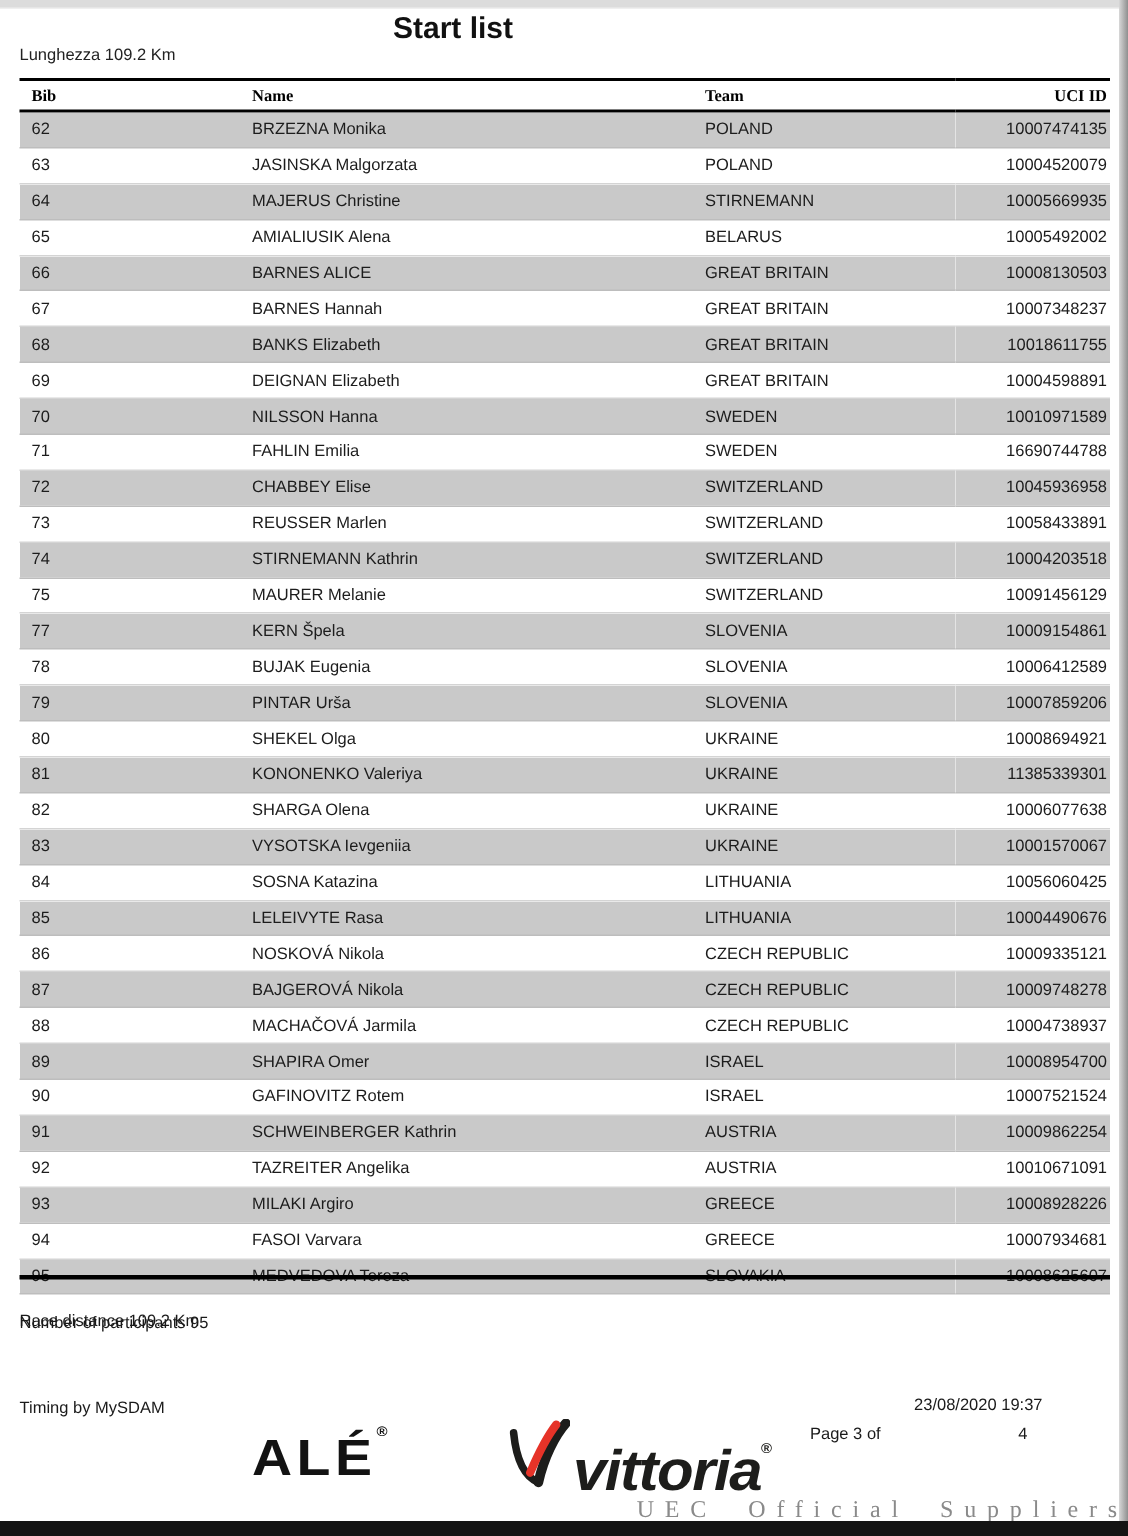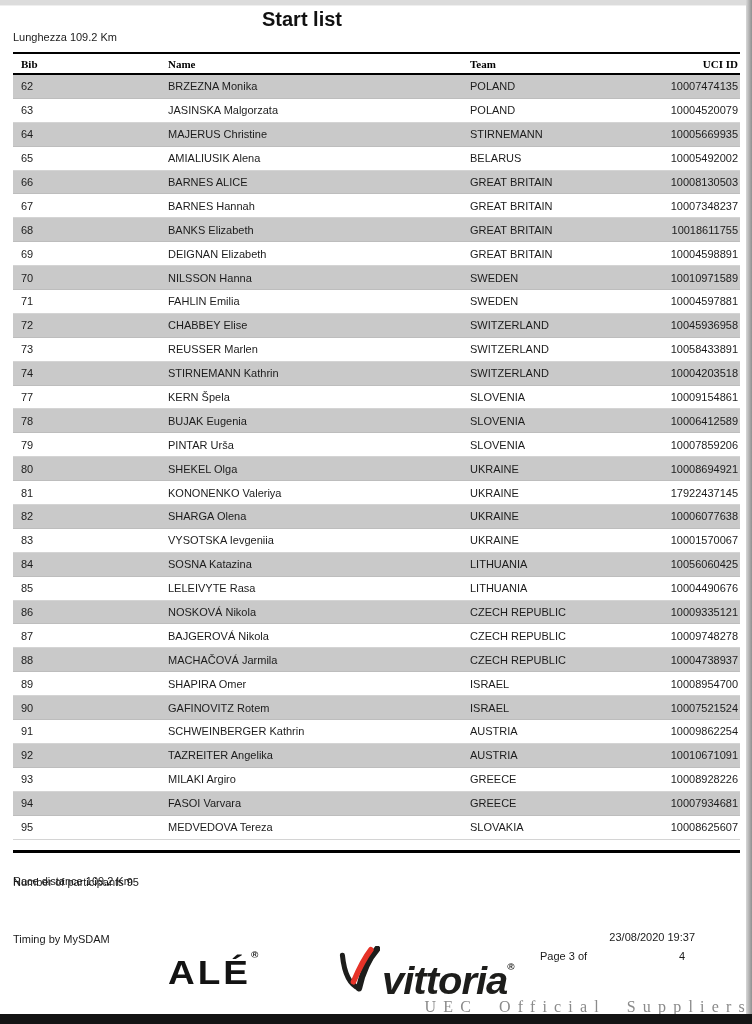--- a/index.html
+++ b/index.html
@@ -152,41 +152,47 @@
         <tr>
           <td>70</td>
           <td>NILSSON Hanna</td>
           <td>SWEDEN</td>
           <td class="num">10010971589</td>
         </tr>
         <tr>
           <td>71</td>
           <td>FAHLIN Emilia</td>
           <td>SWEDEN</td>
-          <td class="num">10004597881</td>
+          <td class="num">16690744788</td>
         </tr>
         <tr>
           <td>72</td>
           <td>CHABBEY Elise</td>
           <td>SWITZERLAND</td>
           <td class="num">10045936958</td>
         </tr>
         <tr>
           <td>73</td>
           <td>REUSSER Marlen</td>
           <td>SWITZERLAND</td>
           <td class="num">10058433891</td>
         </tr>
         <tr>
           <td>74</td>
           <td>STIRNEMANN Kathrin</td>
           <td>SWITZERLAND</td>
           <td class="num">10004203518</td>
         </tr>
         <tr>
+          <td>75</td>
+          <td>MAURER Melanie</td>
+          <td>SWITZERLAND</td>
+          <td class="num">10091456129</td>
+        </tr>
+        <tr>
           <td>77</td>
           <td>KERN Špela</td>
           <td>SLOVENIA</td>
           <td class="num">10009154861</td>
         </tr>
         <tr>
           <td>78</td>
           <td>BUJAK Eugenia</td>
           <td>SLOVENIA</td>
           <td class="num">10006412589</td>
@@ -200,21 +206,21 @@
         <tr>
           <td>80</td>
           <td>SHEKEL Olga</td>
           <td>UKRAINE</td>
           <td class="num">10008694921</td>
         </tr>
         <tr>
           <td>81</td>
           <td>KONONENKO Valeriya</td>
           <td>UKRAINE</td>
-          <td class="num">17922437145</td>
+          <td class="num">11385339301</td>
         </tr>
         <tr>
           <td>82</td>
           <td>SHARGA Olena</td>
           <td>UKRAINE</td>
           <td class="num">10006077638</td>
         </tr>
         <tr>
           <td>83</td>
           <td>VYSOTSKA Ievgeniia</td>

